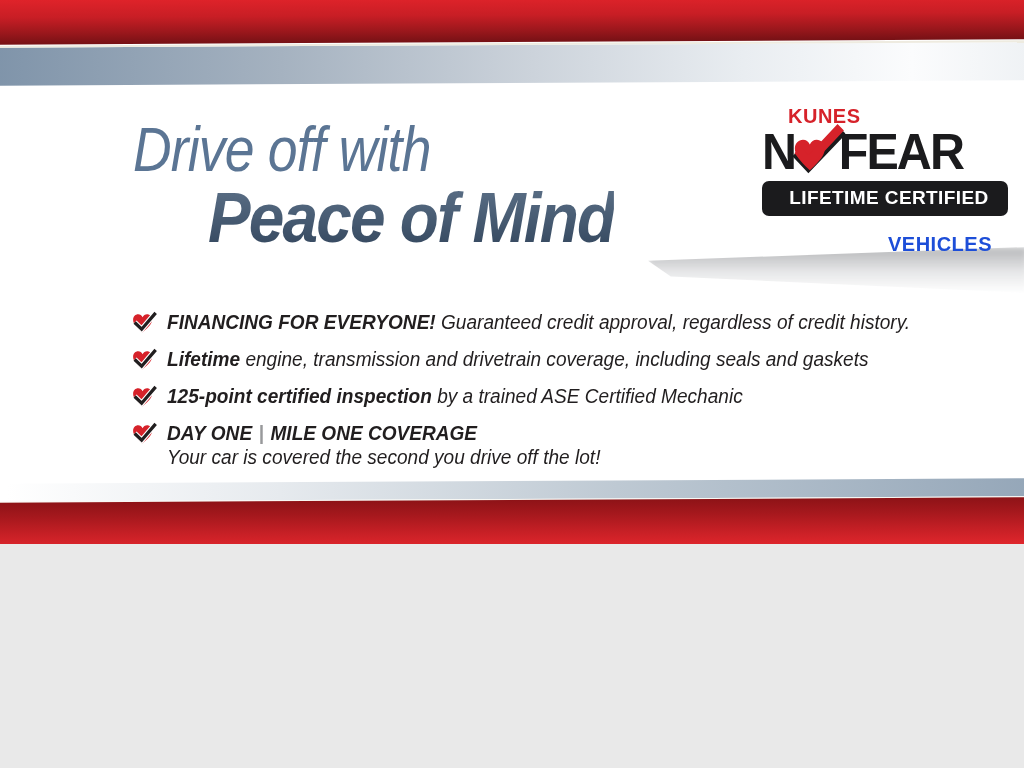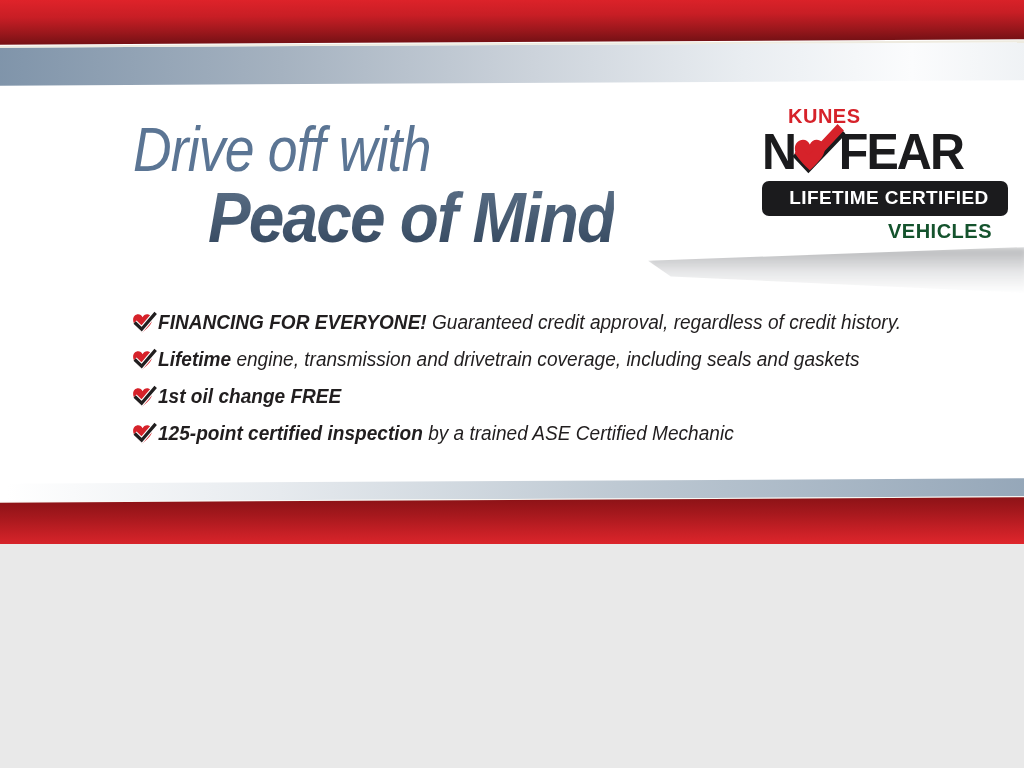--- a/index.html
+++ b/index.html
@@ -38,25 +38,25 @@
   .logo{position:absolute;right:16px;top:106px;width:246px;}
   .logo .kunes{margin-left:26px;color:#d6222a;font-weight:700;font-size:20px;
     letter-spacing:.5px;line-height:1;}
   .logo .mark-row{display:flex;align-items:center;margin-top:-2px;height:56px;
     transform:scaleX(.97);transform-origin:left center;}
   .logo .n,.logo .fear{font-weight:700;font-size:50px;color:#1b1b1d;letter-spacing:-2px;line-height:1;}
   .logo .hc-big{margin:0 -7px 0 -4px;flex:0 0 auto;}
   .logo .lc-bar{margin-top:1px;background:#1b1b1d;border-radius:7px;color:#fff;
     font-weight:700;font-size:19px;letter-spacing:.4px;text-align:center;
     padding:6px 4px 7px 12px;white-space:nowrap;}
-  .logo .vehicles{margin-top:4px;text-align:right;padding-right:16px;color:#14532d;
+  .logo .vehicles{margin-top:17px;text-align:right;padding-right:16px;color:#1d4ed8;
     font-weight:700;font-size:20px;letter-spacing:.5px;}
   
   .benefits{position:absolute;left:130px;top:310px;margin:0;padding:0;list-style:none;width:800px;}
-  .benefit{display:flex;align-items:flex-start;gap:0;margin-bottom:8px;}
+  .benefit{display:flex;align-items:flex-start;gap:9px;margin-bottom:8px;}
   .benefit .hc{flex:0 0 auto;margin-top:0;}
   .btext{font-style:italic;font-size:20.5px;line-height:24px;color:#211e1f;
     display:inline-block;transform:scaleX(.93);transform-origin:left top;white-space:nowrap;}
   .btext b{font-weight:700;}
   .btext .divider{color:#98999b;font-weight:700;padding:0 7px;}
   .btext .sub{display:block;font-weight:400;line-height:22px;margin-top:1px;}
 </style>
 </head>
 <body>
 
@@ -110,27 +110,27 @@
       <span class="btext"><b>Lifetime</b> engine, transmission and drivetrain coverage, including seals and gaskets</span>
     </li>
       <li class="benefit">
       <span class="hc">
         <svg width="28" height="25" viewBox="0 0 36 30" aria-hidden="true">
           <path d="M15.5 28 C7.5 20.5 4 16.5 4 11.5 C4 7.2 7 4.5 10.5 4.5 C13 4.5 15.1 6 16.2 8.3 C17.3 6 19.4 4.5 21.9 4.5 C25.4 4.5 28.4 7.2 28.4 11.5 C28.4 16.5 24.5 20.5 15.5 28 Z" fill="#d6222a"></path>
           <polyline points="6,15 15,23.6 33,2.6" fill="none" stroke="#ffffff" stroke-width="7"></polyline>
           <polyline points="6,15 15,23.6 33,2.6" fill="none" stroke="#211e1f" stroke-width="4.2"></polyline>
         </svg>
       </span>
-      <span class="btext"><b>1st oil change FREE</b></span>
+      <span class="btext"><b>125-point certified inspection</b> by a trained ASE Certified Mechanic</span>
     </li>
       <li class="benefit">
       <span class="hc">
         <svg width="28" height="25" viewBox="0 0 36 30" aria-hidden="true">
           <path d="M15.5 28 C7.5 20.5 4 16.5 4 11.5 C4 7.2 7 4.5 10.5 4.5 C13 4.5 15.1 6 16.2 8.3 C17.3 6 19.4 4.5 21.9 4.5 C25.4 4.5 28.4 7.2 28.4 11.5 C28.4 16.5 24.5 20.5 15.5 28 Z" fill="#d6222a"></path>
           <polyline points="6,15 15,23.6 33,2.6" fill="none" stroke="#ffffff" stroke-width="7"></polyline>
           <polyline points="6,15 15,23.6 33,2.6" fill="none" stroke="#211e1f" stroke-width="4.2"></polyline>
         </svg>
       </span>
-      <span class="btext"><b>125-point certified inspection</b> by a trained ASE Certified Mechanic</span>
+      <span class="btext"><b>DAY ONE</b><span class="divider">|</span><b>MILE ONE COVERAGE</b><span class="sub">Your car is covered the second you drive off the lot!</span></span>
     </li>
     </ul>
 
 </div>
 
 </body></html>

